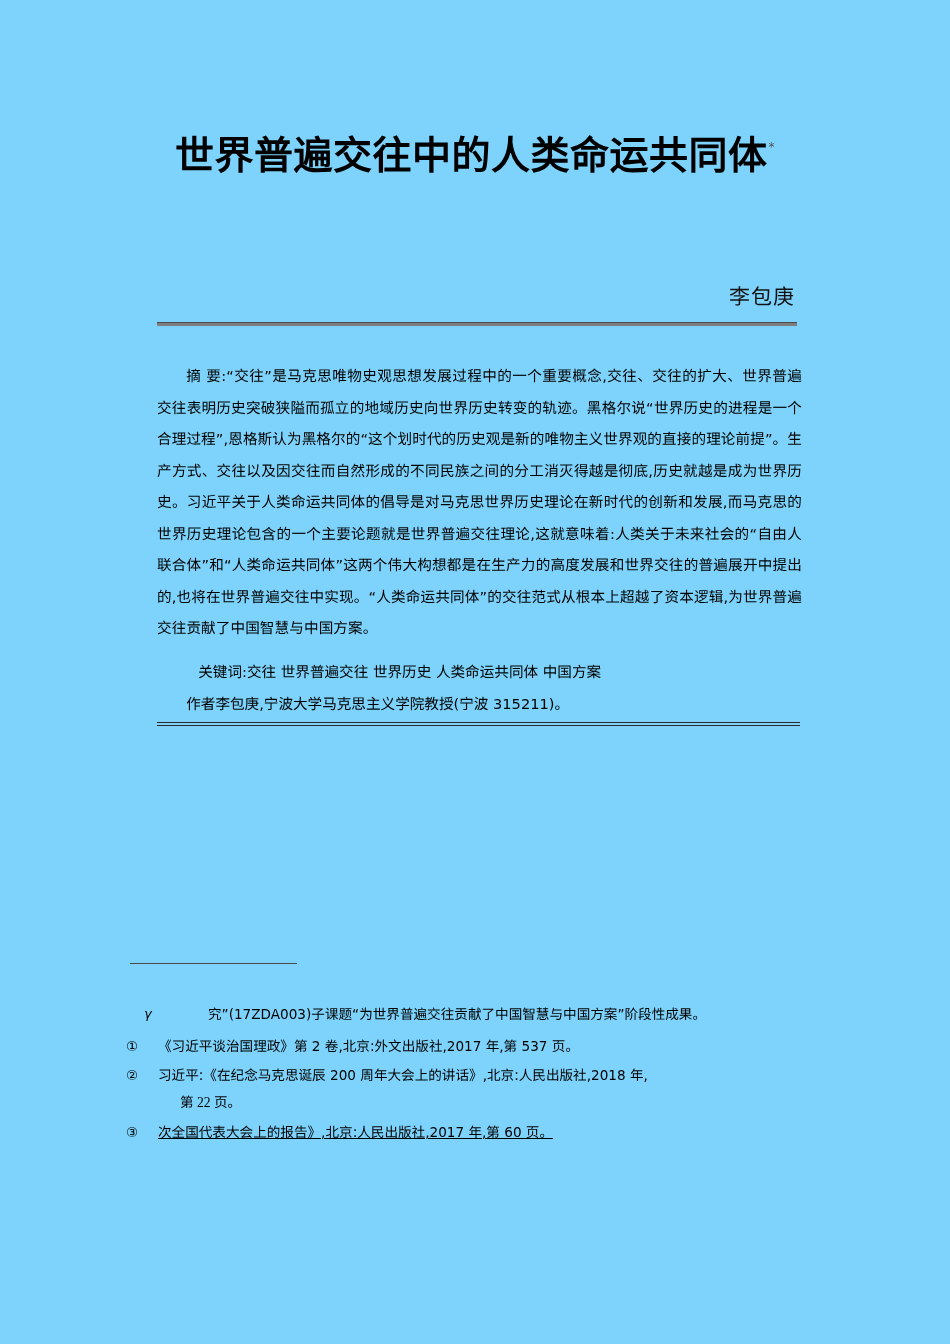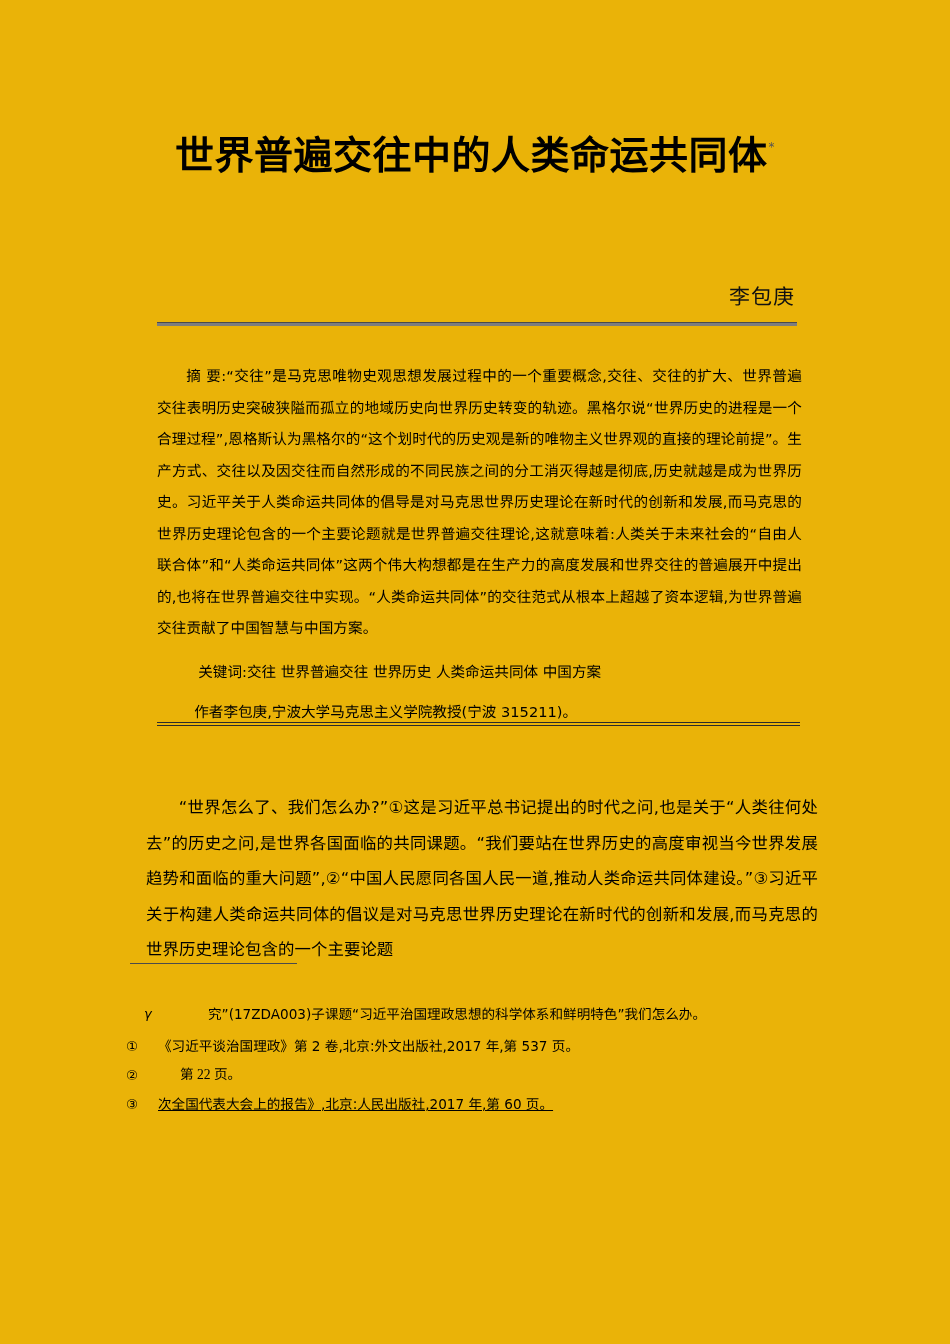--- a/index.html
+++ b/index.html
@@ -13,21 +13,21 @@
     height: 1344px;
     position: relative;
     font-family: "DejaVu Sans", "Liberation Sans", sans-serif;
     color: #000000;
     overflow: hidden;
   }
 
   .page {
     position: absolute;
     inset: 0;
-    background: #eab308;
+    background: #7dd3fc;
   }
 
   
   .title-block {
     position: absolute;
     left: 0;
     right: 0;
     top: 108px;
     text-align: center;
   }
@@ -104,21 +104,21 @@
   
   .bio-block {
     position: absolute;
     left: 157px;
     width: 645px;
     top: 690px;
   }
   .bio-line {
     font-size: 14.6px;
     line-height: 28px;
-    margin: 8px;
+    margin: 0;
     text-indent: 2em;
     color: #000;
   }
   .rule-double {
     position: absolute;
     left: 157px;
     width: 643px;
     top: 722px;
     height: 4px;
     border-top: 1.3px solid #2b2b2b;
@@ -214,45 +214,43 @@
   <div class="abstract-block">
     <p class="abs-para">摘 要:“交往”是马克思唯物史观思想发展过程中的一个重要概念,交往、交往的扩大、世界普遍交往表明历史突破狭隘而孤立的地域历史向世界历史转变的轨迹。黑格尔说“世界历史的进程是一个合理过程”,恩格斯认为黑格尔的“这个划时代的历史观是新的唯物主义世界观的直接的理论前提”。生产方式、交往以及因交往而自然形成的不同民族之间的分工消灭得越是彻底,历史就越是成为世界历史。习近平关于人类命运共同体的倡导是对马克思世界历史理论在新时代的创新和发展,而马克思的世界历史理论包含的一个主要论题就是世界普遍交往理论,这就意味着:人类关于未来社会的“自由人联合体”和“人类命运共同体”这两个伟大构想都是在生产力的高度发展和世界交往的普遍展开中提出的,也将在世界普遍交往中实现。“人类命运共同体”的交往范式从根本上超越了资本逻辑,为世界普遍交往贡献了中国智慧与中国方案。</p>
     <p class="keywords">关键词:交往 世界普遍交往 世界历史 人类命运共同体 中国方案</p>
   </div>
 
   <div class="bio-block">
     <p class="bio-line">作者李包庚,宁波大学马克思主义学院教授(宁波 315211)。</p>
   </div>
   <div class="rule-double"></div>
 
-  <div class="body-block">
-    <p class="body-para">“世界怎么了、我们怎么办?”①这是习近平总书记提出的时代之问,也是关于“人类往何处去”的历史之问,是世界各国面临的共同课题。“我们要站在世界历史的高度审视当今世界发展趋势和面临的重大问题”,②“中国人民愿同各国人民一道,推动人类命运共同体建设。”③习近平关于构建人类命运共同体的倡议是对马克思世界历史理论在新时代的创新和发展,而马克思的世界历史理论包含的一个主要论题</p>
-  </div>
 
   <div class="fn-rule"></div>
 
   <div class="footnotes">
 
     <div class="fn-item star">
       <span class="fn-marker sym">γ</span>
       <span class="fn-text">
-        <span class="fn-hang" style="display:block;">究”(17ZDA003)子课题“习近平治国理政思想的科学体系和鲜明特色”我们怎么办。</span>
+        <span class="fn-hang" style="display:block;">究”(17ZDA003)子课题“为世界普遍交往贡献了中国智慧与中国方案”阶段性成果。</span>
       </span>
     </div>
 
     <div class="fn-item">
       <span class="fn-marker">①</span>
       <span class="fn-text">
         <span>《习近平谈治国理政》第 2 卷,北京:外文出版社,2017 年,第 537 页。</span>
       </span>
     </div>
 
     <div class="fn-item">
       <span class="fn-marker">②</span>
       <span class="fn-text">
+        <span>习近平:《在纪念马克思诞辰 200 周年大会上的讲话》,北京:人民出版社,2018 年,</span>
         <span style="display:block; padding-left:22px;font-family:Liberation Serif, serif;">第 22 页。</span>
       </span>
     </div>
 
     <div class="fn-item">
       <span class="fn-marker">③</span>
       <span class="fn-text">
         <span style="display:block;text-decoration:underline;">次全国代表大会上的报告》,北京:人民出版社,2017 年,第 60 页。</span>
       </span>
     </div>

